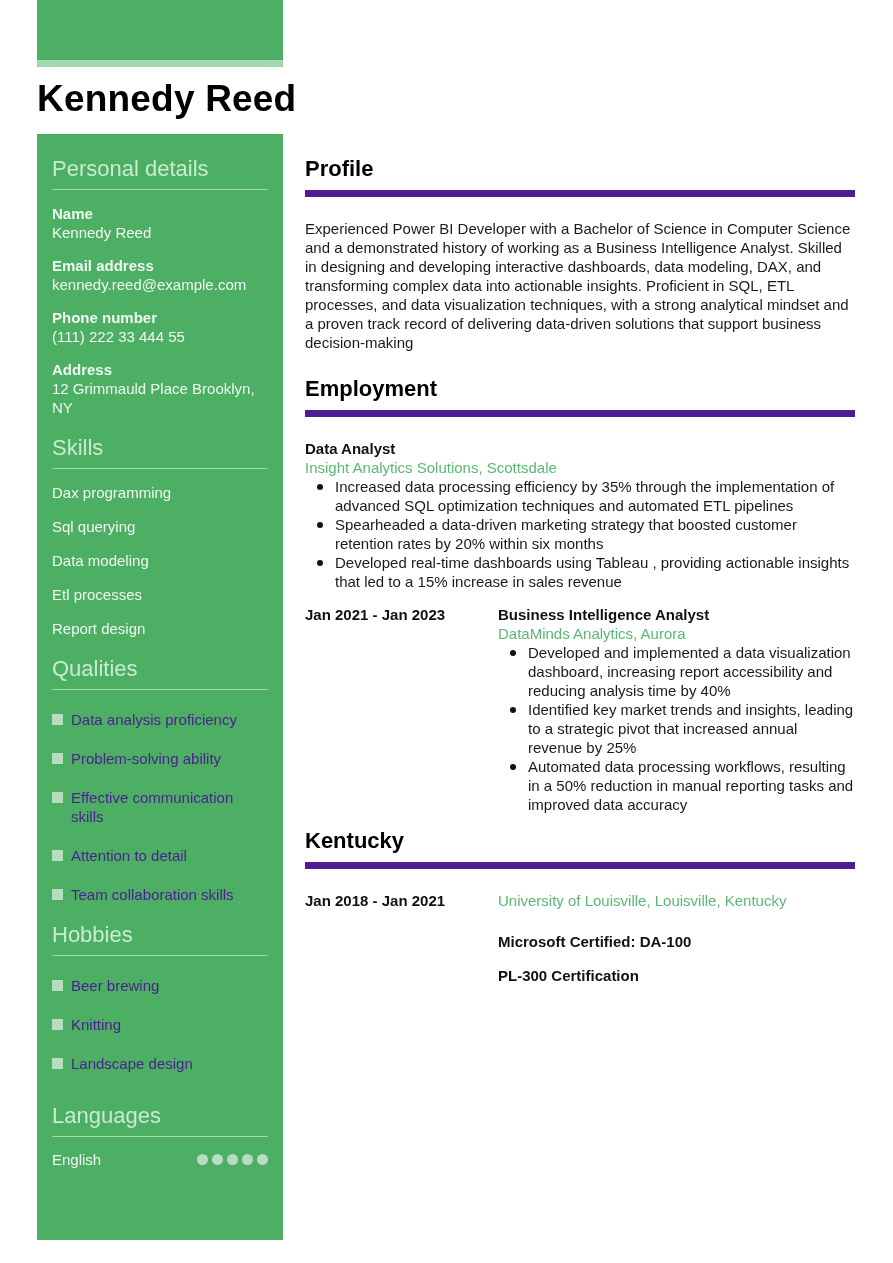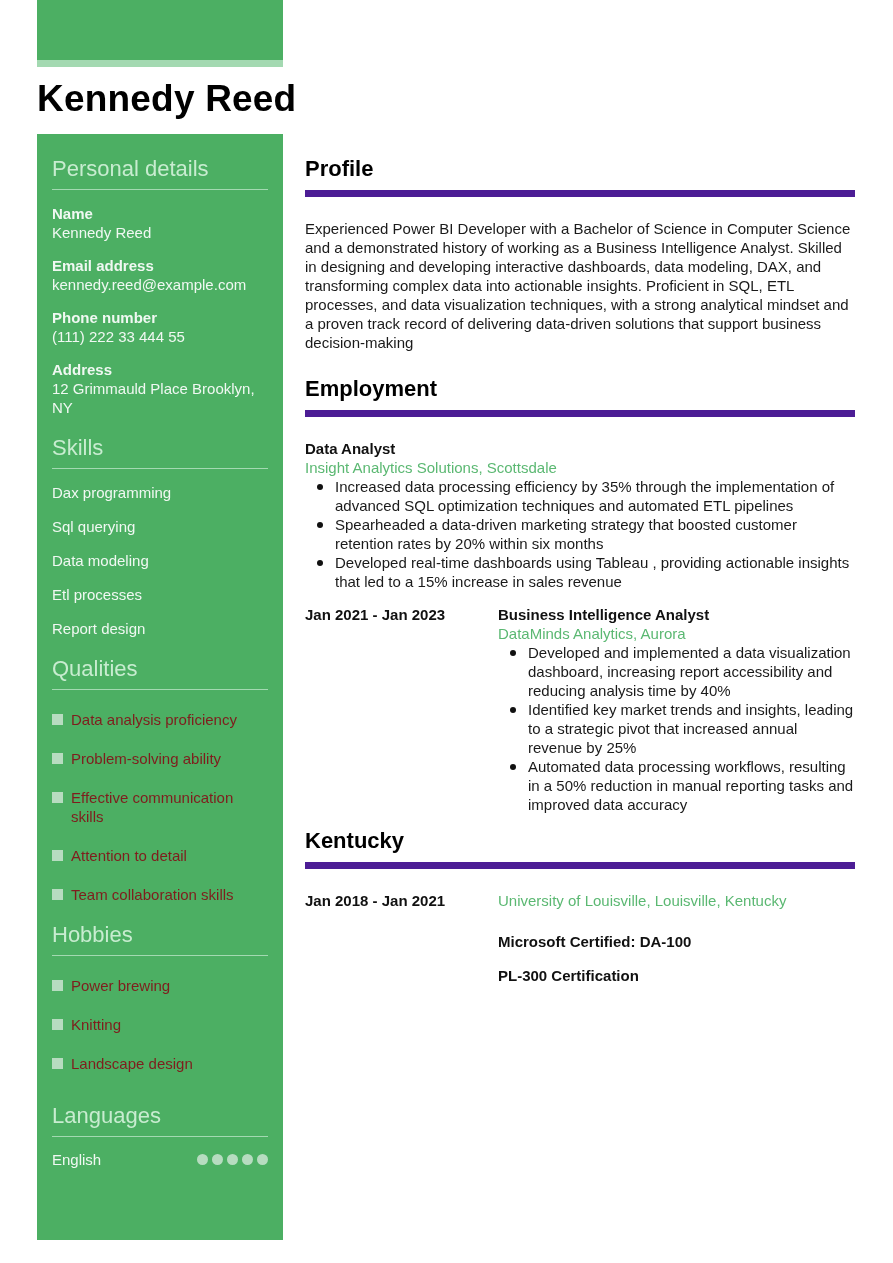--- a/index.html
+++ b/index.html
@@ -11,21 +11,21 @@
 
   .name-title { position: absolute; left: 37px; top: 78px; font-size: 37px; font-weight: bold; color: #000; letter-spacing: 0.2px; white-space: nowrap; }
 
   .sidebar { position: absolute; left: 37px; top: 134px; width: 246px; height: 1106px; background: #4caf63; padding: 22px 15px 0 15px; color: #ffffff; }
   .side-heading { font-size: 22px; color: #c8ecd0; font-weight: normal; padding-bottom: 7px; border-bottom: 1px solid #a3d9b1; margin-bottom: 14px; }
   .side-section { margin-bottom: 18px; }
   .detail { margin-bottom: 14px; font-size: 15px; line-height: 19px; }
   .detail-label { font-weight: bold; color: #f0f8f2; }
   .detail-value { color: #f0f8f2; }
   .skill { font-size: 15px; line-height: 19px; color: #f0f8f2; margin-bottom: 15px; }
-  .bullet-item { display: flex; font-size: 15px; line-height: 19px; color: #7f1d1d; margin-bottom: 15px; margin-top: 20px; }
+  .bullet-item { display: flex; font-size: 15px; line-height: 19px; color: #4c1d95; margin-bottom: 15px; margin-top: 20px; }
   .square { width: 11px; height: 11px; background: #b7dcc0; margin-top: 4px; margin-right: 8px; flex: none; }
   .lang-row { display: flex; justify-content: space-between; align-items: center; font-size: 15px; color: #f0f8f2; }
   .dots { display: flex; gap: 4px; }
   .dot { width: 11px; height: 11px; border-radius: 50%; background: #b7dcc0; }
 
   .main { position: absolute; left: 305px; top: 156px; width: 550px; }
   .main-heading { font-size: 22px; font-weight: bold; color: #000; padding-bottom: 8px; border-bottom: 7px solid #4c1d95; margin-bottom: 22px; }
   .profile-text { font-size: 15px; line-height: 19px; color: #1a1a1a; margin-bottom: 24px; }
   .entry { display: flex; margin-bottom: 14px; }
   .entry-date { width: 193px; flex: none; font-size: 15px; font-weight: bold; line-height: 19px; color: #111; }
@@ -96,21 +96,21 @@
     <div class="bullet-item">
         <span class="square"></span>
         <span>Team collaboration skills</span>
       </div>
   </section>
 
   <section class="side-section">
     <h2 class="side-heading">Hobbies</h2>
     <div class="bullet-item">
         <span class="square"></span>
-        <span>Power brewing</span>
+        <span>Beer brewing</span>
       </div>
     <div class="bullet-item">
         <span class="square"></span>
         <span>Knitting</span>
       </div>
     <div class="bullet-item">
         <span class="square"></span>
         <span>Landscape design</span>
       </div>
   </section>

